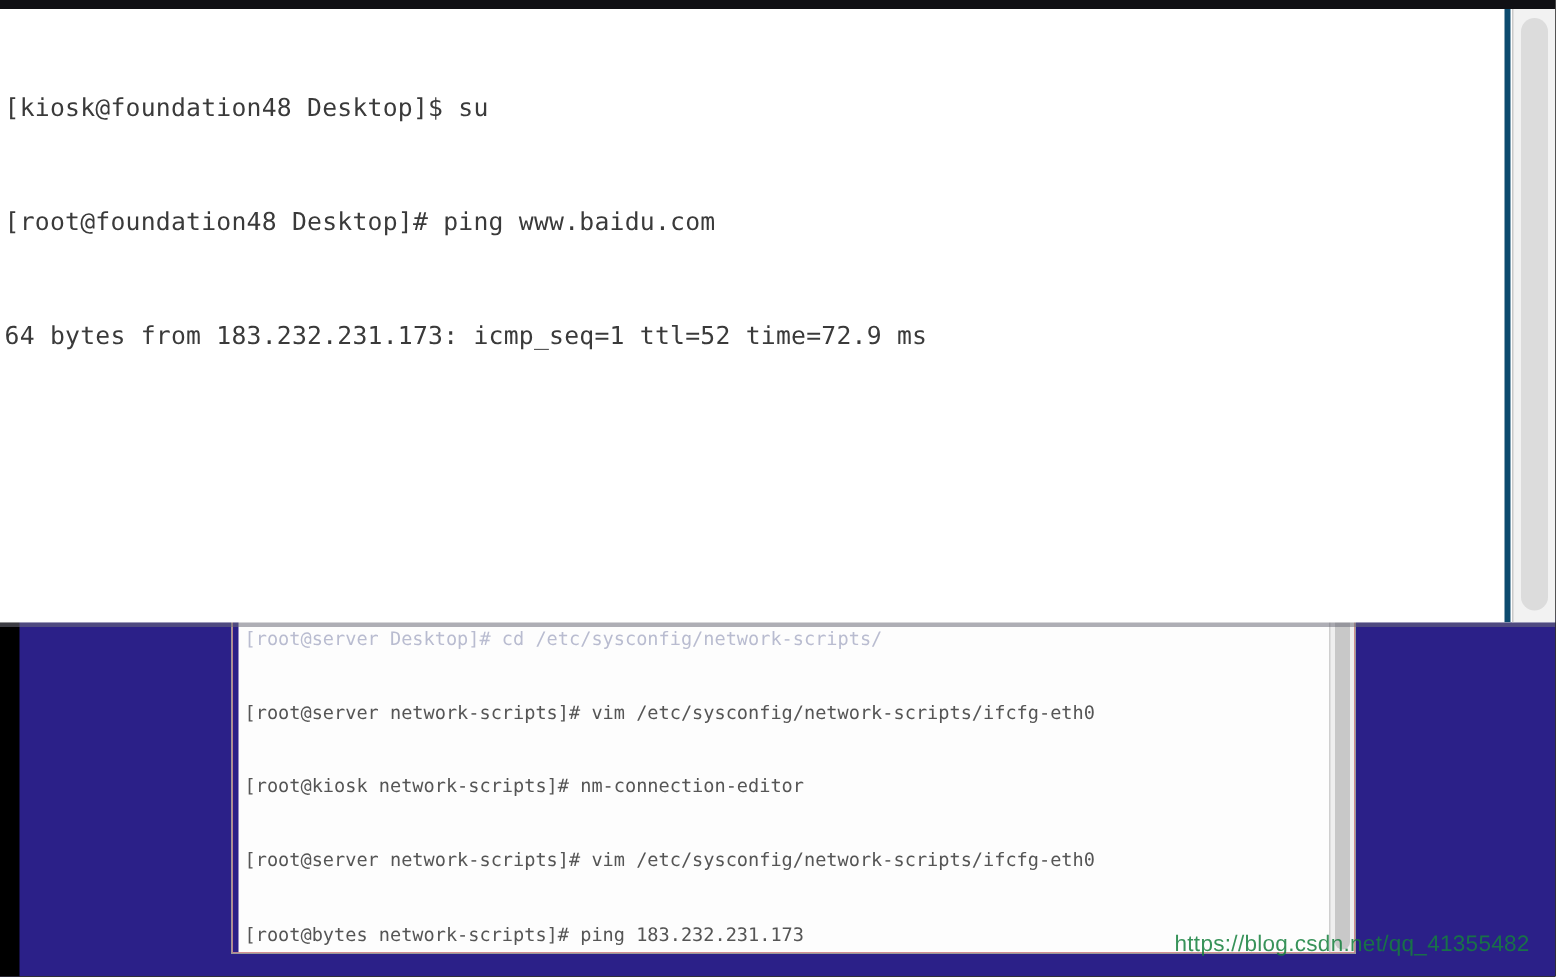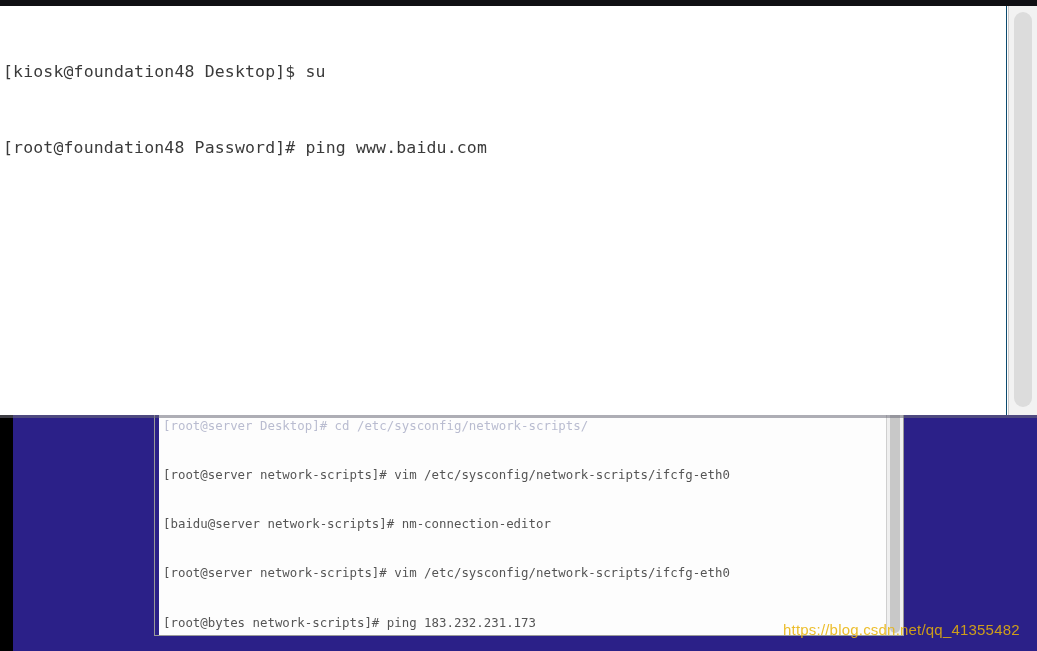--- a/index.html
+++ b/index.html
@@ -60,21 +60,21 @@
     background: #101014;
   }
   .term-top-body {
     position: absolute;
     left: 0;
     top: 6px;
     width: 1007px;
     height: 409px;
     background: #ffffff;
     box-sizing: border-box;
-    border-right: 1px solid #0c4a6e;
+    border-right: 4px solid #0c4a6e;
   }
   .term-top-lines {
     position: absolute;
     left: 3px;
     top: 3px;
     right: 0;
     font-family: "DejaVu Sans Mono", "Liberation Mono", monospace;
     font-size: 16.5px;
     line-height: 25.2px;
     color: #3a3a3a;
@@ -181,42 +181,42 @@
     border-radius: 5px;
   }
 
   
   .watermark {
     position: absolute;
     left: 783px;
     top: 621px;
     font-family: "Liberation Sans", "DejaVu Sans", sans-serif;
     font-size: 15px;
-    color: #eab308;
+    color: #15803d;
     opacity: 0.85;
     white-space: nowrap;
     letter-spacing: 0.2px;
     z-index: 40;
   }
 </style>
 </head>
 <body>
 
 <div id="screen">
 
   <div class="desktop-bg"></div>
   <div class="desktop-left-strip"></div>
 
   <div class="term-bottom">
     <div class="term-bottom-body">
       <div class="term-bottom-accent"></div>
       <div class="term-bottom-lines">
         <div class="ln faded">[root@server Desktop]# cd /etc/sysconfig/network-scripts/</div>
         <div class="ln">[root@server network-scripts]# vim /etc/sysconfig/network-scripts/ifcfg-eth0</div>
-        <div class="ln">[baidu@server network-scripts]# nm-connection-editor</div>
+        <div class="ln">[root@kiosk network-scripts]# nm-connection-editor</div>
         <div class="ln">[root@server network-scripts]# vim /etc/sysconfig/network-scripts/ifcfg-eth0</div>
         <div class="ln">[root@bytes network-scripts]# ping 183.232.231.173</div>
         
         
         
         
         
         
         
         
@@ -226,21 +226,22 @@
     <div class="scroll-bottom">
       <div class="scroll-bottom-thumb"></div>
     </div>
   </div>
 
   <div class="term-top">
     <div class="term-top-titlebar"></div>
     <div class="term-top-body">
       <div class="term-top-lines">
         <div class="ln">[kiosk@foundation48 Desktop]$ su</div>
-        <div class="ln">[root@foundation48 Password]# ping www.baidu.com</div>
+        <div class="ln">[root@foundation48 Desktop]# ping www.baidu.com</div>
+        <div class="ln">64 bytes from 183.232.231.173: icmp_seq=1 ttl=52 time=72.9 ms</div>
         
         
         
         
         
         
         
       </div>
     </div>
     <div class="scroll-top">

